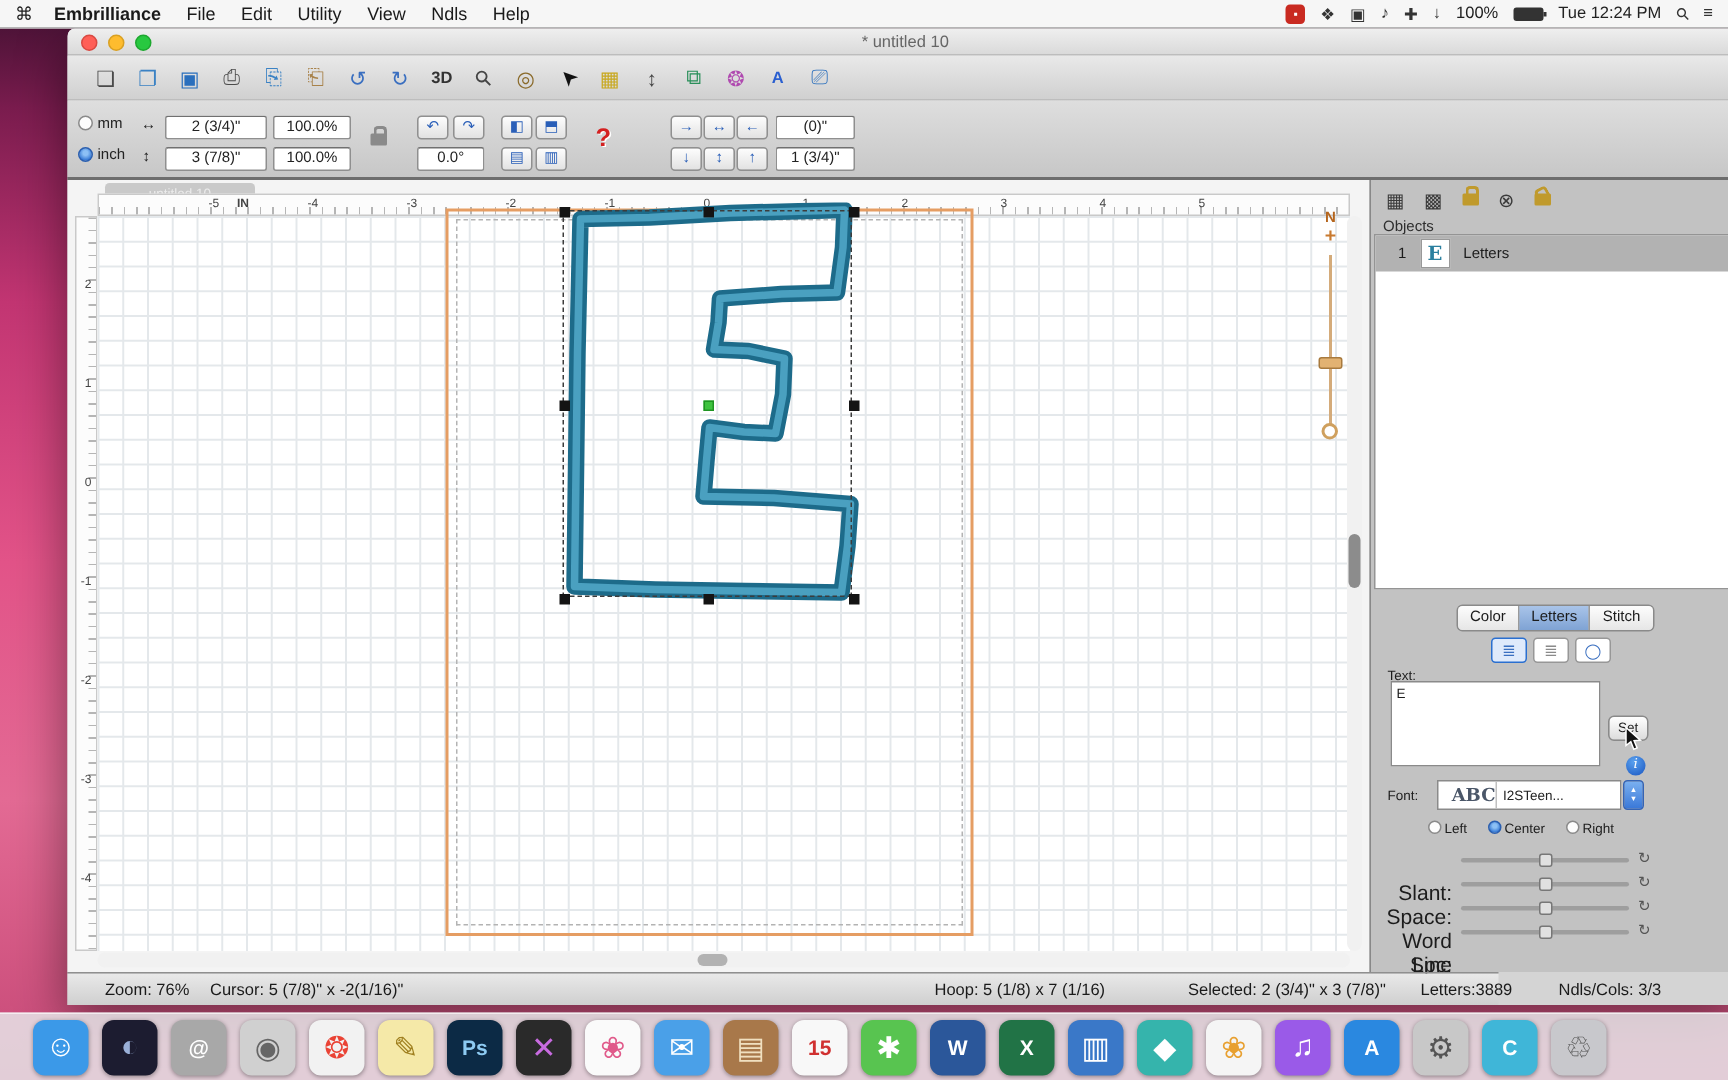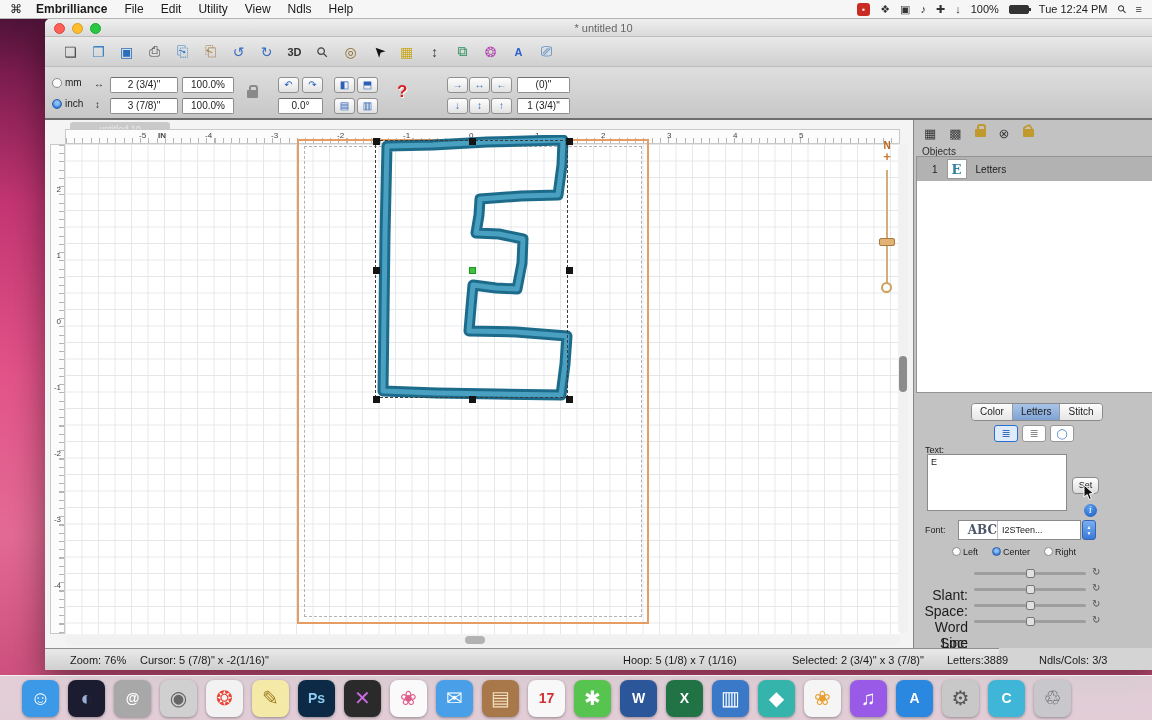--- a/index.html
+++ b/index.html
@@ -439,21 +439,21 @@
     <div class="dock-icon" style="background: rgb(250, 250, 250);">
       <span style="color: rgb(224, 90, 138);">❀</span>
     </div>
     <div class="dock-icon" style="background: rgb(74, 160, 232);">
       <span style="color: rgb(255, 255, 255);">✉</span>
     </div>
     <div class="dock-icon" style="background: rgb(168, 120, 74);">
       <span style="color: rgb(240, 224, 192);">▤</span>
     </div>
     <div class="dock-icon" style="background: rgb(248, 248, 248);">
-      <span class="txt" style="color: rgb(208, 48, 48);">17</span>
+      <span class="txt" style="color: rgb(208, 48, 48);">15</span>
     </div>
     <div class="dock-icon" style="background: rgb(88, 196, 80);">
       <span style="color: rgb(255, 255, 255);">✱</span>
     </div>
     <div class="dock-icon" style="background: rgb(43, 87, 154);">
       <span class="txt" style="color: rgb(255, 255, 255);">W</span>
     </div>
     <div class="dock-icon" style="background: rgb(33, 115, 70);">
       <span class="txt" style="color: rgb(255, 255, 255);">X</span>
     </div>

